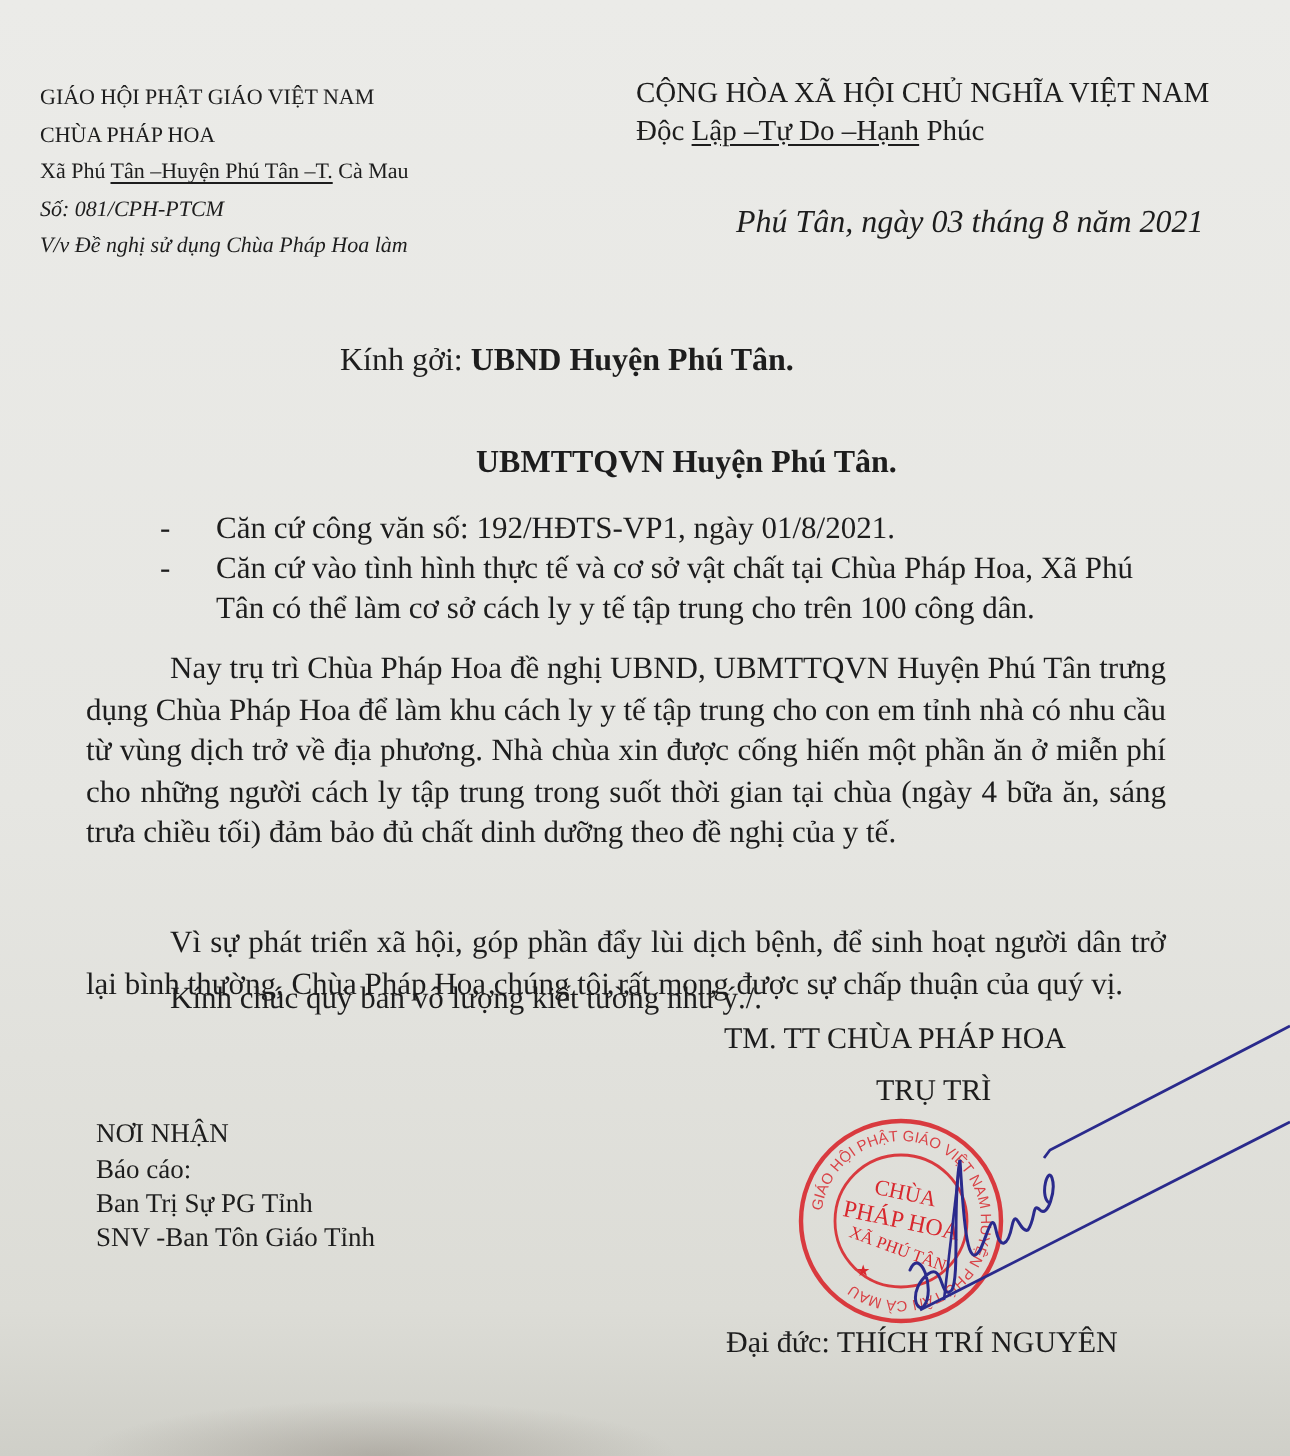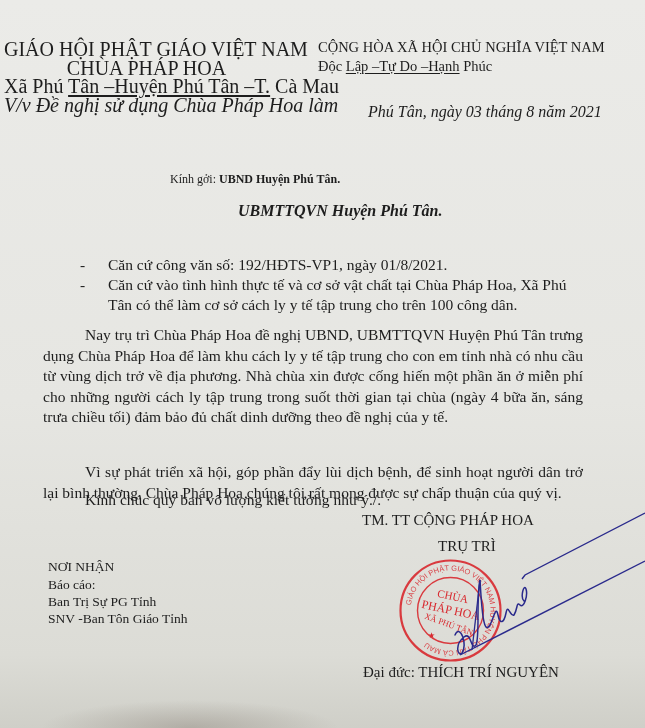--- a/index.html
+++ b/index.html
@@ -7,29 +7,29 @@
     width:645px; height:728px; overflow:hidden; position:relative;
     background: linear-gradient(180deg,#ebebe8 0%,#e6e6e2 55%,#dcdcd6 90%,#cfcfc8 100%);
     font-family: "Liberation Serif", "DejaVu Serif", serif;
     color:#1d1d1d;
   }
   .shadow-bottom {
     position:absolute; left:40px; top:700px; width:300px; height:28px;
     background: radial-gradient(ellipse at 50% 100%, rgba(120,110,100,0.35), rgba(0,0,0,0) 70%);
   }
   .abs { position:absolute; white-space:nowrap; }
-  .left-head { left:4px; top:40px; width:285px; text-align:center; font-size:20px; line-height:18.5px; }
+  .left-head { left:20px; top:40px; width:285px; font-size:11px; line-height:18.5px; }
   .left-head .line { display:block; }
   .u { text-decoration:underline; text-underline-offset:2px; }
   .it { font-style:italic; }
   .right-head { left:318px; top:38px; width:285px; text-align:left; font-size:14.5px; line-height:18.5px; }
   .date { left:368px; top:103px; font-size:16px; font-style:italic; }
-  .greet { left:170px; top:172px; font-size:12px; }
+  .greet { left:170px; top:172px; font-size:16px; }
   .greet b, .greet2 { font-weight:bold; }
-  .greet2 { left:238px; top:202px; font-size:16px;font-style:italic; }
+  .greet2 { left:238px; top:223px; font-size:16px; }
   .bullets { left:80px; top:255px; width:500px; font-size:15.5px; line-height:20px; }
   .bullet { position:relative; padding-left:28px; white-space:normal; }
   .bullet .dash { position:absolute; left:0; top:0; }
   .para { left:43px; width:540px; font-size:15.5px; line-height:20.5px; white-space:normal; text-align:justify; text-indent:42px; }
   .p1 { top:325px; }
   .p2 { top:437px;margin-top:25px; }
   .p3 { top:490px; }
   .sign-title { left:362px; top:512px; font-size:15px; }
   .sign-role { left:438px; top:538px; font-size:15px; }
   .sign-name { left:363px; top:664px; font-size:15px; }
@@ -41,20 +41,21 @@
 </style>
 </head>
 <body>
 
 <div class="shadow-bottom"></div>
 
 <div class="abs left-head">
   <span class="line">GIÁO HỘI PHẬT GIÁO VIỆT NAM</span>
   <span class="line">CHÙA PHÁP HOA</span>
   <span class="line"><span>Xã Phú </span><span class="u">Tân –Huyện Phú Tân –T.</span><span> Cà Mau</span></span>
+  <span class="line it">Số: 081/CPH-PTCM</span>
   <span class="line it">V/v Đề nghị sử dụng Chùa Pháp Hoa làm</span>
 </div>
 
 <div class="abs right-head">
   <span class="line" style="display:block">CỘNG HÒA XÃ HỘI CHỦ NGHĨA VIỆT NAM</span>
   <span style="display:block"><span>Độc </span><span class="u">Lập –Tự Do –Hạnh</span><span> Phúc</span></span>
 </div>
 
 <div class="abs date">Phú Tân, ngày 03 tháng 8 năm 2021</div>
 
@@ -63,21 +64,21 @@
 
 <div class="abs bullets">
   <div class="bullet"><span class="dash">-</span><span>Căn cứ công văn số: 192/HĐTS-VP1, ngày 01/8/2021.</span></div>
   <div class="bullet"><span class="dash">-</span><span>Căn cứ vào tình hình thực tế và cơ sở vật chất tại Chùa Pháp Hoa, Xã Phú Tân có thể làm cơ sở cách ly y tế tập trung cho trên 100 công dân.</span></div>
 </div>
 
 <div class="abs para p1">Nay trụ trì Chùa Pháp Hoa đề nghị UBND, UBMTTQVN Huyện Phú Tân trưng dụng Chùa Pháp Hoa để làm khu cách ly y tế tập trung cho con em tỉnh nhà có nhu cầu từ vùng dịch trở về địa phương. Nhà chùa xin được cống hiến một phần ăn ở miễn phí cho những người cách ly tập trung trong suốt thời gian tại chùa (ngày 4 bữa ăn, sáng trưa chiều tối) đảm bảo đủ chất dinh dưỡng theo đề nghị của y tế.</div>
 <div class="abs para p2">Vì sự phát triển xã hội, góp phần đẩy lùi dịch bệnh, để sinh hoạt người dân trở lại bình thường, Chùa Pháp Hoa chúng tôi rất mong được sự chấp thuận của quý vị.</div>
 <div class="abs para p3">Kính chúc quý ban vô lượng kiết tường như ý./.</div>
 
-<div class="abs sign-title">TM. TT CỘNG PHÁP HOA</div>
+<div class="abs sign-title">TM. TT CHÙA PHÁP HOA</div>
 <div class="abs sign-role">TRỤ TRÌ</div>
 
 <div class="abs recv">
   <span class="title">NƠI NHẬN</span>
   <span class="line">Báo cáo:</span>
   <span class="line">Ban Trị Sự PG Tỉnh</span>
   <span class="line">SNV -Ban Tôn Giáo Tỉnh</span>
 </div>
 
 <svg class="abs stamp" viewBox="0 0 105 105">

